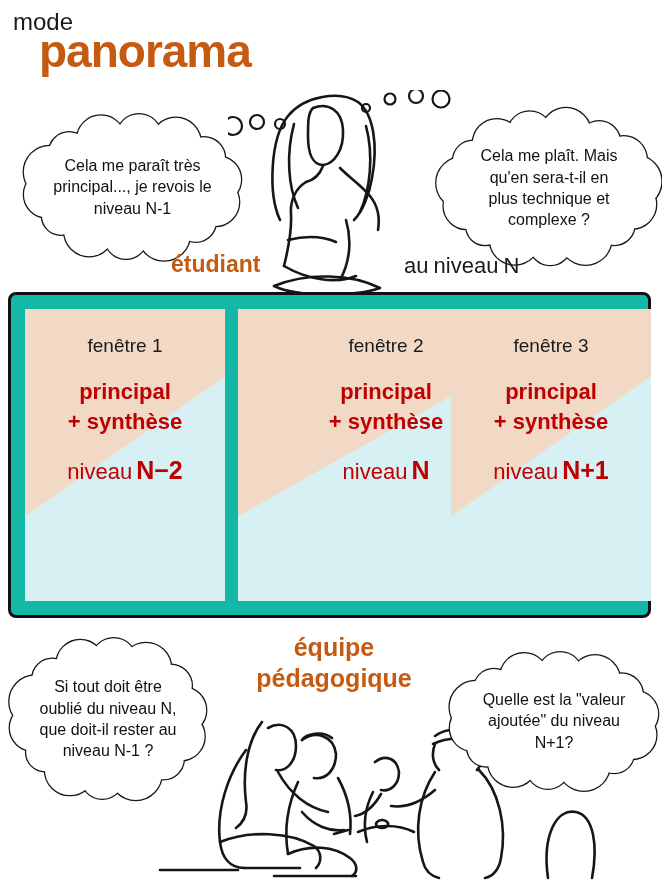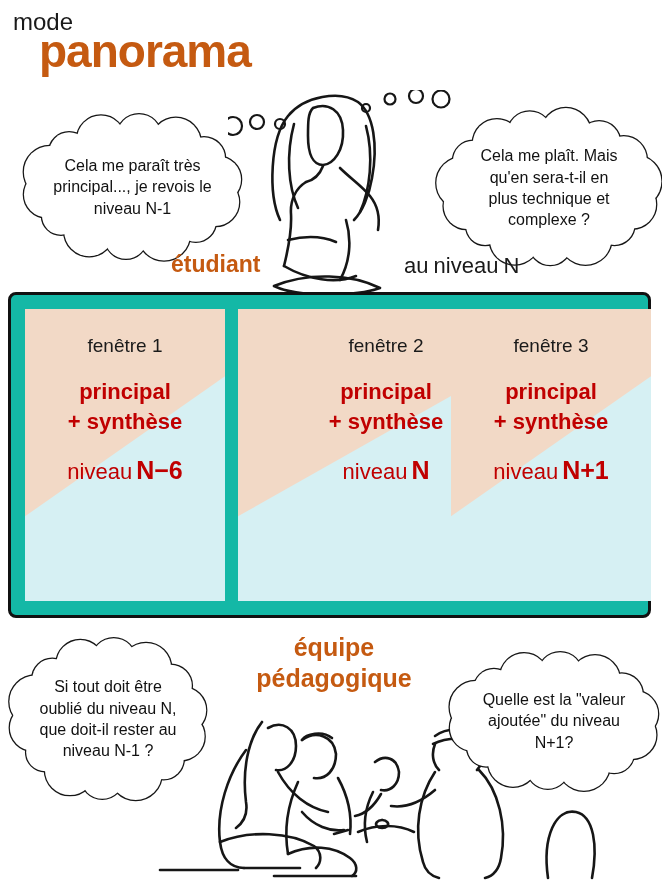--- a/index.html
+++ b/index.html
@@ -251,21 +251,21 @@
 
     <div class="win w1">
       <div class="tri"></div>
       <div class="wc">
         <div class="wtitle">fenêtre 1</div>
         <div class="wmain">
           <div>principal</div>
           <div>+ synthèse</div>
         </div>
         <div class="wlevel">
-          <span>niveau</span><span class="lv">N−6</span>
+          <span>niveau</span><span class="lv">N−2</span>
         </div>
       </div>
     </div>
 
     <div class="win w2">
       <div class="tri"></div>
       <div class="wc">
         <div class="wtitle">fenêtre 2</div>
         <div class="wmain">
           <div>principal</div>

